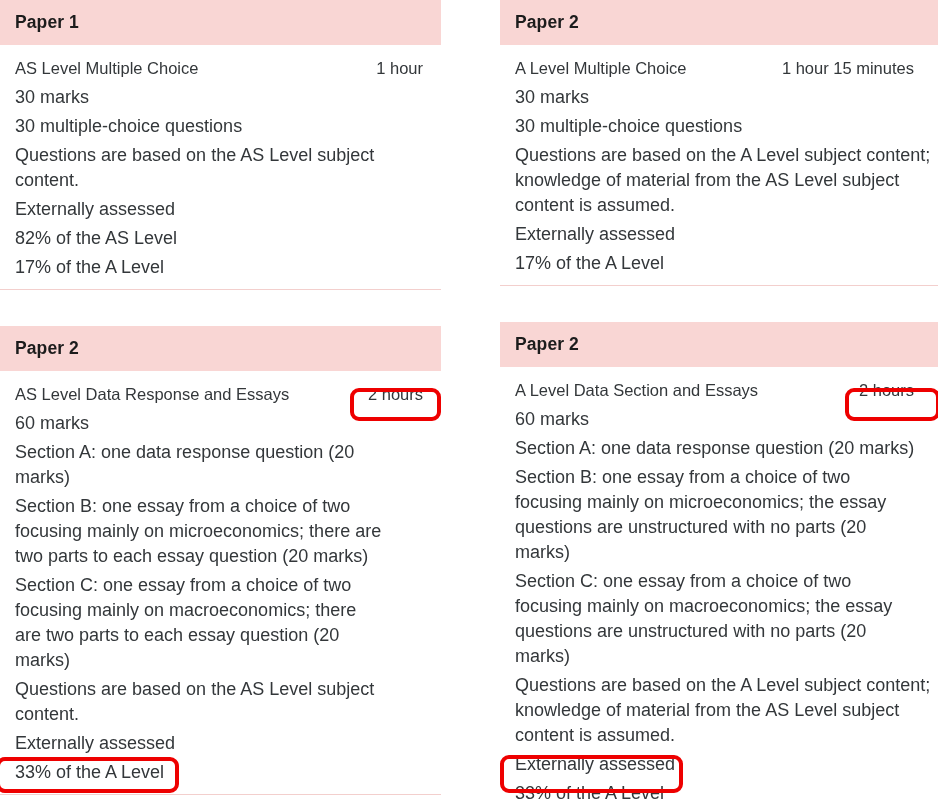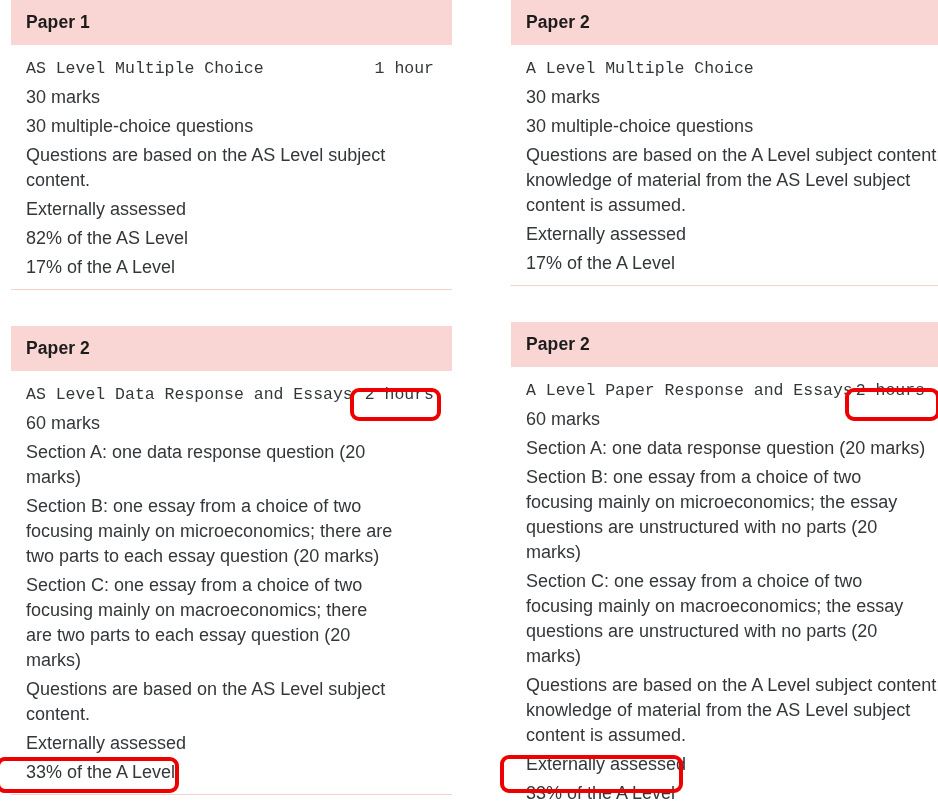--- a/index.html
+++ b/index.html
@@ -20,21 +20,20 @@
     position: relative;
     width: 938px;
     height: 806px;
     box-sizing: border-box;
   }
 
   .column {
     position: absolute;
     top: 0;
     box-sizing: border-box;
-    margin-left: 11px;
   }
   .column-left  { left: 0px;   width: 441px; }
   .column-right { left: 500px; width: 438px; }
 
   .paper-block {
     position: relative;
     box-sizing: border-box;
   }
 
   .paper-header {
@@ -64,21 +63,20 @@
     margin: 0 0 4px 0;
     position: relative;
   }
 
   
   .title-row {
     display: flex;
     justify-content: space-between;
     align-items: flex-end;
     box-sizing: border-box;
-    font-family: Liberation Mono, monospace;
   }
   .column-left .title-row  { padding-right: 18px; }
   .column-right .title-row { padding-right: 24px; }
 
   .paper-title-text { white-space: nowrap; }
   .paper-duration   { white-space: nowrap; }
 
   .para {
     font-size: 18px;
     line-height: 25px;
@@ -160,37 +158,38 @@
 
   <div class="column column-right">
 
     <div class="paper-block">
       <div class="paper-header">
         <span class="paper-header-title">Paper 2</span>
       </div>
       <div class="paper-body">
         <div class="line title-row">
           <span class="paper-title-text">A Level Multiple Choice</span>
+          <span class="paper-duration">1 hour 15 minutes</span>
         </div>
         <div class="para">30 marks</div>
         <div class="para">30 multiple-choice questions</div>
         <div class="para">Questions are based on the A Level subject content; knowledge of material from the AS Level subject content is assumed.</div>
         <div class="para">Externally assessed</div>
         <div class="para">17% of the A Level</div>
       </div>
       <div class="divider"></div>
     </div>
 
     <div class="paper-block" style="margin-top:36px;">
       <div class="paper-header">
         <span class="paper-header-title">Paper 2</span>
       </div>
       <div class="paper-body">
         <div class="line title-row">
-          <span class="paper-title-text">A Level Paper Response and Essays</span>
+          <span class="paper-title-text">A Level Data Section and Essays</span>
           <span class="paper-duration">2 hours</span>
         </div>
         <div class="para">60 marks</div>
         <div class="para">Section A: one data response question (20 marks)</div>
         <div class="para narrow">Section B: one essay from a choice of two focusing mainly on microeconomics; the essay questions are unstructured with no parts (20 marks)</div>
         <div class="para narrow">Section C: one essay from a choice of two focusing mainly on macroeconomics; the essay questions are unstructured with no parts (20 marks)</div>
         <div class="para">Questions are based on the A Level subject content; knowledge of material from the AS Level subject content is assumed.</div>
         <div class="para">Externally assessed</div>
         <div class="para">33% of the A Level</div>
       </div>

